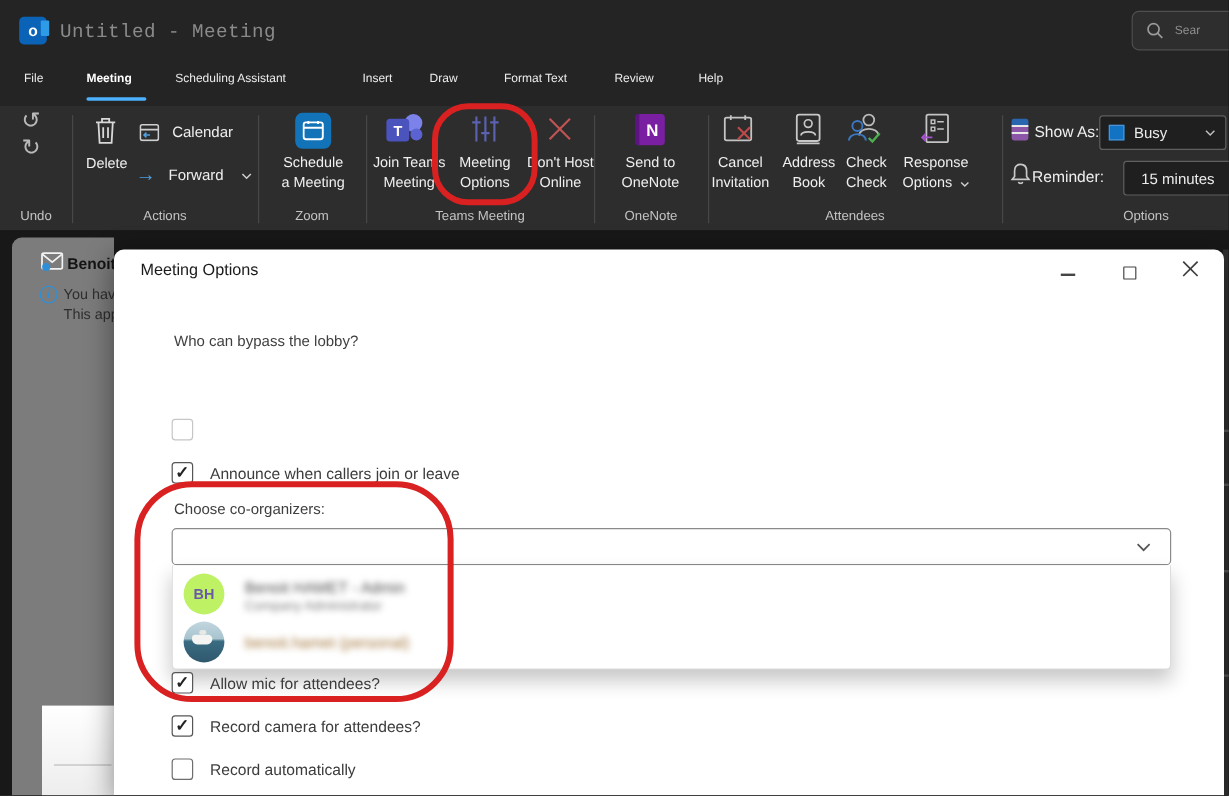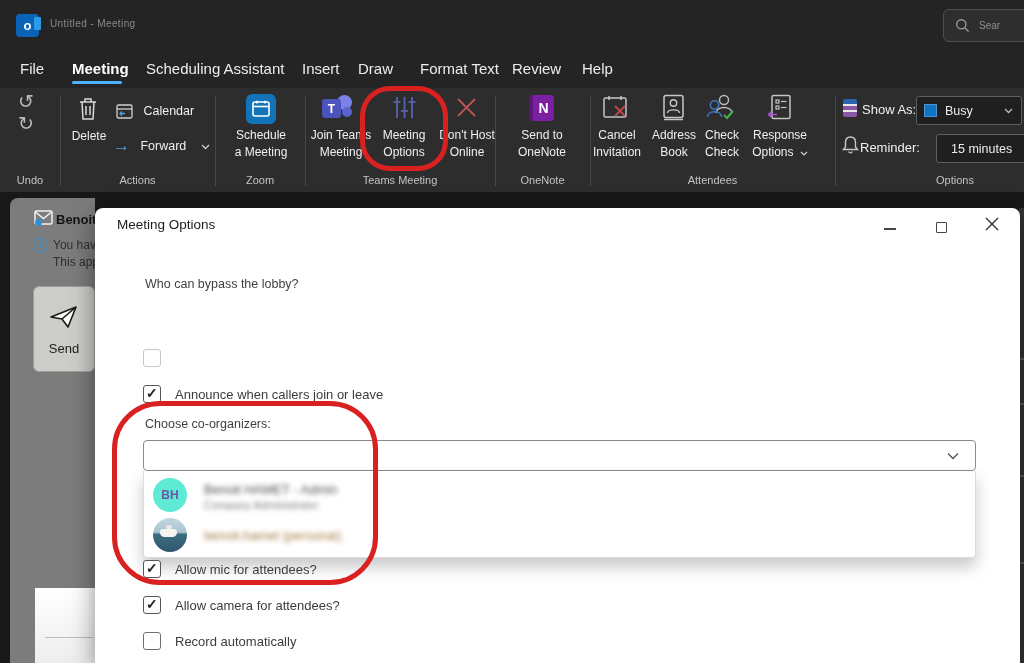--- a/index.html
+++ b/index.html
@@ -10,30 +10,30 @@
     background:#181818;
   }
   .abs { position:absolute; }
 
   
   .titlebar { left:0; top:0; width:1024px; height:50px; background:#242424; }
   .ol-logo { left:16px; top:14px; width:23px; height:23px; background:#0b63b8; border-radius:4px;
              color:#fff; font-weight:bold; font-size:13px; display:flex; align-items:center; justify-content:center; }
   .ol-logo::after{ content:""; position:absolute; right:-2px; top:3px; width:7px; height:13px; background:#2e9be6; border-radius:1px; }
   .ol-logo span{ position:relative; z-index:2; }
-  .win-title { left:50px; top:18px; color:#8a8a8a; font-size:10px; letter-spacing:.4px; }
+  .win-title { left:50px; top:18px; color:#8a8a8a; font-size:16px; letter-spacing:.4px;font-family:Liberation Mono, monospace; }
   .searchbox { left:943px; top:9px; width:92px; height:33px; background:#2e2e2e;
                border:1px solid #4f4f4f; border-radius:6px; display:flex; align-items:center; padding-left:11px; gap:9px; }
   .searchbox input{ background:transparent; border:none; outline:none; color:#bbb; font-size:10px; width:44px;
                     font-family:"Liberation Sans",sans-serif; }
   .searchbox input::placeholder{ color:#8f8f8f; }
 
   
   .menubar { left:0; top:50px; width:1024px; height:38px; background:#242424; }
-  .tab { top:10px; color:#ececec; font-size:15px; cursor:default; }
+  .tab { top:10px; color:#ececec; font-size:10px; cursor:default; }
   .tab.active { font-weight:bold; color:#fff; }
   .tab-underline { left:72px; top:31px; width:50px; height:3px; background:#4cb1ff; border-radius:2px; }
 
   
   .ribbon { left:0; top:88px; width:1024px; height:104px; background:#2d2d2d; }
   .divider { top:8px; width:1px; height:90px; background:#474747; }
   .grouplabel { top:86px; font-size:11px; color:#c3c3c3; text-align:center; }
   .rbtn-line { font-size:12px; color:#efefef; text-align:center; line-height:17px; }
   .smalltext { font-size:12.5px; color:#efefef; }
   .undoicon { font-size:19px; color:#b9b9b9; line-height:20px; }
@@ -77,21 +77,21 @@
   .dselect { left:48px; width:833px; border:1px solid #8a8a8a; border-radius:4px; background:#fff;
              display:flex; align-items:center; color:#333; font-size:13px; padding-left:16px; }
   .chev { position:absolute; right:16px; }
   .cb { width:18px; height:18px; background:#fff; border:1.7px solid #c6c6c6; border-radius:3px; position:absolute; left:48px; }
   .cb.checked { border-color:#565656; }
   .cb.checked::after { content:"\2713"; position:absolute; left:2px; top:-1px; font-size:14px; color:#222; font-weight:bold; }
   .cb.darkborder { border-color:#6e6e6e; }
   .cblabel { position:absolute; left:80px; font-size:13px; color:#3c3c3c; }
   .sugpanel { left:48px; top:263px; width:833px; height:87px; background:#fff; border:1px solid #dcdcdc; border-top:none;
               border-radius:0 0 4px 4px; box-shadow:0 9px 16px rgba(0,0,0,.22); }
-  .avatar-bh { position:absolute; left:9px; top:7px; width:34px; height:34px; border-radius:50%; background:#5eead4;
+  .avatar-bh { position:absolute; left:9px; top:7px; width:34px; height:34px; border-radius:50%; background:#bef264;
                color:#6a5aa8; font-size:12px; font-weight:bold; display:flex; align-items:center; justify-content:center; }
   .avatar-photo { position:absolute; left:9px; top:47px; width:34px; height:34px; border-radius:50%; overflow:hidden;
                background:linear-gradient(180deg,#c2d6de 0%,#a8c4cf 42%,#3a6c82 48%,#30586d 100%); }
   .boat { position:absolute; left:7px; top:11px; width:17px; height:8px; background:#f4f4f2; border-radius:3px 4px 5px 5px; }
   .boat::after{ content:""; position:absolute; left:6px; top:-4px; width:6px; height:4px; background:#e8e8e4; border-radius:2px; }
   .blur { filter:blur(2.6px); }
   .sname { position:absolute; left:60px; font-size:13px; color:#4d4d4d; white-space:nowrap; }
   .ssub { position:absolute; left:60px; font-size:11px; color:#787878; white-space:nowrap; }
 
   
@@ -337,28 +337,20 @@
         <rect x="1" y="1" width="17" height="13" rx="1.5" fill="none" stroke="#f2f2f2" stroke-width="1.5"></rect>
         <path d="M1.5 2 L9.5 8.5 L17.5 2" fill="none" stroke="#f2f2f2" stroke-width="1.5"></path>
         <circle cx="4.5" cy="12.5" r="3.4" fill="#2f8fd6"></circle>
       </svg>
   </div>
   <div class="abs organizer">Benoit H</div>
   <div class="abs info-i" style="left:33px;top:238px">i</div>
   <div class="abs infotext" style="left:53px;top:238px">You hav</div>
   <div class="abs infotext" style="left:53px;top:255px">This app</div>
 
-  <div class="abs sendbtn">
-    <span>
-      <svg width="32" height="28" viewBox="0 0 32 28">
-          <path d="M3 14 L28 4 L20 24 L14 16 Z M14 16 L28 4" fill="#fdfdfb" stroke="#1b1b1b" stroke-width="1.6" stroke-linejoin="round"></path>
-        </svg>
-    </span>
-    <span class="lbl">Send</span>
-  </div>
 
   <div class="abs whitepanel"></div>
   <div class="abs whiteline"></div>
 
   <div class="abs rightstrip"></div>
   <div class="abs rtick" style="top:358px"></div>
   <div class="abs rtick" style="top:403px"></div>
   <div class="abs rtick" style="top:475px"></div>
   <div class="abs rtick" style="top:562px"></div>
 
@@ -405,21 +397,21 @@
             <span class="boat"></span>
           </div>
         <div class="sname blur" style="top:57px;color:#a5793f">benoit.hamet (personal)</div>
       </div>
     </div>
 
     <div class="abs cb checked" style="top:352px"></div>
     <div class="cblabel" style="top:354px">Allow mic for attendees?</div>
 
     <div class="abs cb checked" style="top:388px"></div>
-    <div class="cblabel" style="top:390px">Allow camera for attendees?</div>
+    <div class="cblabel" style="top:390px">Record camera for attendees?</div>
 
     <div class="abs cb darkborder" style="top:424px"></div>
     <div class="cblabel" style="top:426px">Record automatically</div>
   </div>
 
   <div class="abs ann" style="left:360px;top:86px;width:88px;height:85px"></div>
   <div class="abs ann ann2" style="left:112px;top:401px;width:266px;height:184px"></div>
 
 </div>
 

